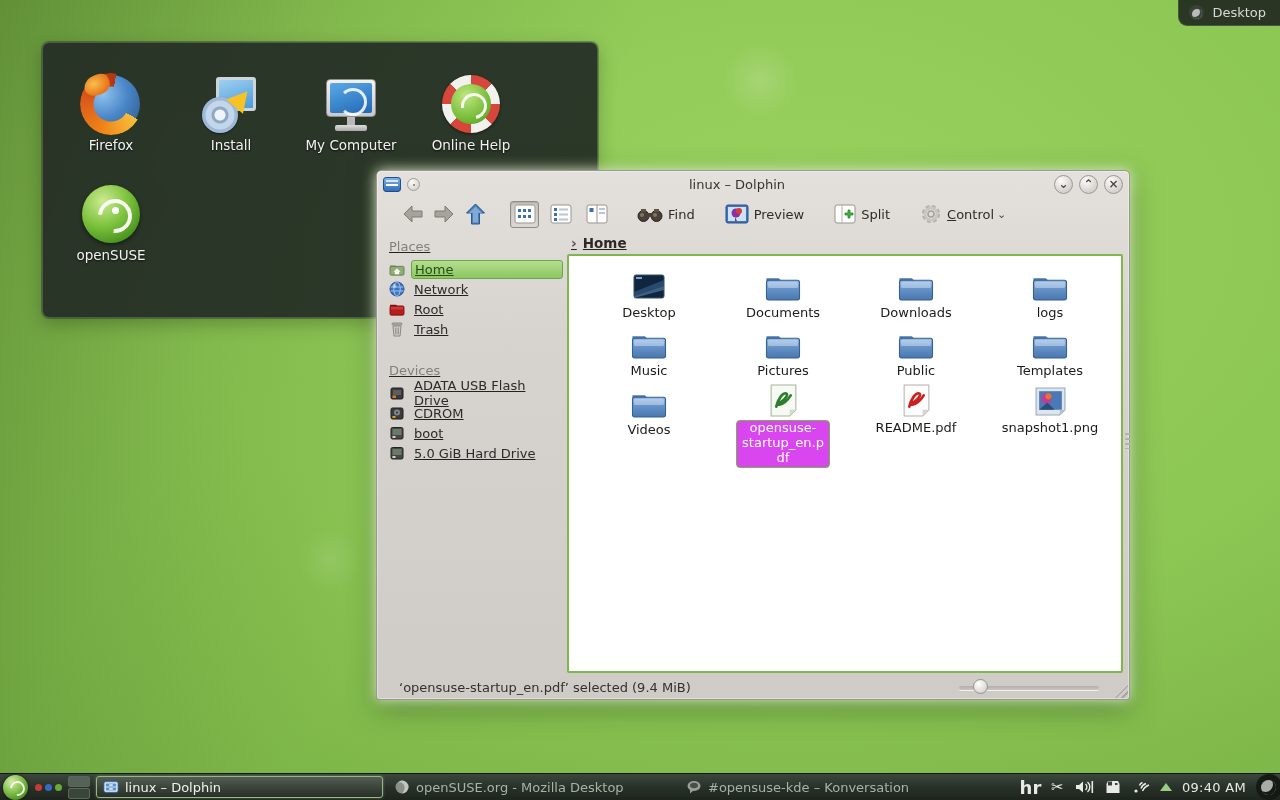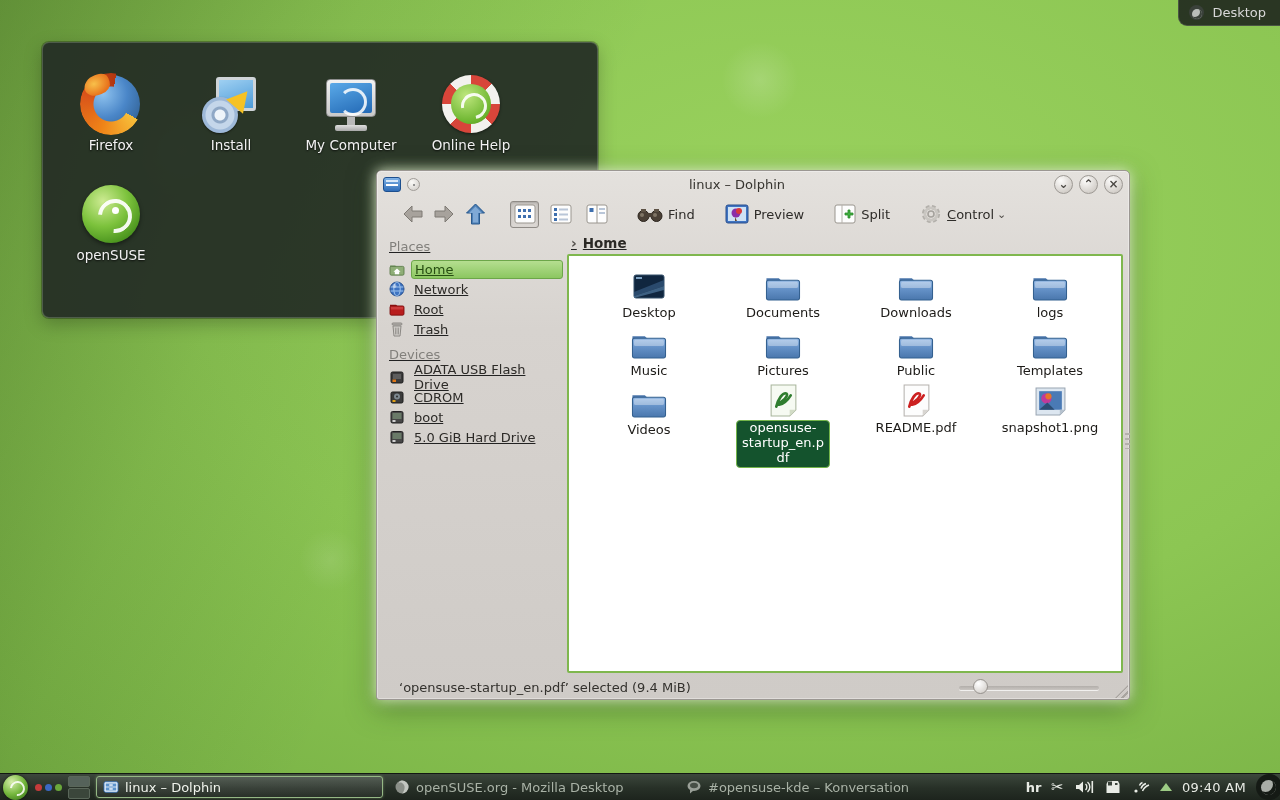--- a/index.html
+++ b/index.html
@@ -116,21 +116,21 @@
   .sb-ico { width:16px; height:14px; flex:0 0 auto; }
   .rightcol { flex:1; display:flex; flex-direction:column; min-width:0; }
   .breadcrumb { height:23px; display:flex; align-items:center; gap:6px; padding-left:4px; }
   .bc-arrow { color:#55524e; font-weight:bold; font-size:14px; }
   .bc-loc { font-weight:bold; color:#2b2925; font-size:13.5px; }
 
   .fileview { flex:1; margin:0 2px 2px 0; background:#fff; border:2px solid #7fb74e; border-radius:2px; position:relative; }
   .cell { position:absolute; width:112px; display:flex; flex-direction:column; align-items:center; }
   .cell .icn { height:36px; display:flex; align-items:flex-end; justify-content:center; }
   .cell .fname { margin-top:3px; color:#1d1b18; font-size:13px; text-align:center; }
-  .cell.sel .fname { background:#14532d; border:1px solid #74b54a; border-radius:4px; color:#fff; padding:0 4px 1px;
+  .cell.sel .fname { background:#d946ef; border:1px solid #74b54a; border-radius:4px; color:#fff; padding:0 4px 1px;
     max-width:94px; overflow-wrap:break-word; line-height:1.15; }
 
   
   .statusbar { height:24px; display:flex; align-items:center; padding:0 22px; position:relative; color:#33312d;gap:43px; }
   .sb-text { flex:1; }
   .slider { position:relative; width:140px; height:16px; margin-right:8px; }
   .slider .track { position:absolute; left:0; right:0; top:7px; height:4px; border-radius:2px;
     background:linear-gradient(#b2aeaa,#c9c5c1); box-shadow:0 1px 0 rgba(255,255,255,.7); }
   .slider .knob { position:absolute; left:14px; top:0px; width:15px; height:15px; border-radius:50%;
     background:radial-gradient(circle at 35% 28%, #ffffff, #d9d5d1 75%, #c6c2be); border:1px solid #96928d; }
@@ -153,21 +153,21 @@
   .dot { width:7px; height:7px; border-radius:50%; }
   .pager { display:flex; flex-direction:column; gap:1px; margin:0 6px 0 2px; }
   .pager .vd { width:22px; height:11px; border-radius:2px; border:1px solid #5a675a; background:#3b463b; }
   .pager .vd.cur { background:#55625a; }
   .task { display:flex; align-items:center; gap:6px; height:22px; width:287px; margin-right:5px;
     border-radius:3px; padding:0 6px; color:#a9b2a6; }
   .task.active { background:linear-gradient(rgba(255,255,255,.14), rgba(255,255,255,.04)); border:1px solid #95b885; color:#f0f3ec;
     box-shadow:0 0 3px rgba(180,220,150,.4); }
   .task .tico { width:16px; height:14px; flex:0 0 auto; }
   .tray { display:flex; align-items:center; gap:10px; margin-left:auto; padding-right:4px; color:#e8ebe5; }
-  .kbd { font-weight:bold; font-size:13px; }
+  .kbd { font-weight:bold; font-size:18px; }
   .scissors { font-size:15px; }
   .triangle { width:0; height:0; border-left:6px solid transparent; border-right:6px solid transparent; border-bottom:8px solid #9ccb84; }
   .clock { font-size:13px; letter-spacing:.3px; }
   .tb-cashew { width:26px; height:26px; border-radius:50%; background:#151a15; position:relative; overflow:hidden; margin-right:-6px; }
   .tb-cashew::after { content:""; position:absolute; left:5px; top:6px; width:15px; height:15px; border-radius:50%;
     background:#a9ada7; box-shadow:-3px -3px 0 0 #151a15 inset; }
   svg { display:block; }
 </style>
 </head>
 <body>
@@ -484,21 +484,21 @@
             </span>
         </div>
         <div class="sb-item">
           <svg class="sb-ico" style="height:16px">
               <use href="#sym-trash"></use>
             </svg>
           <span class="pill">
               <span>Trash</span>
             </span>
         </div>
-        <div class="sb-head" style="margin-top:8px">Devices</div>
+        <div class="sb-head" style="margin-top:24px">Devices</div>
         <div class="sb-item">
           <svg class="sb-ico" style="height:16px">
               <use href="#sym-usb"></use>
             </svg>
           <span class="pill">
               <span>ADATA USB Flash Drive</span>
             </span>
         </div>
         <div class="sb-item">
           <svg class="sb-ico" style="height:16px">

